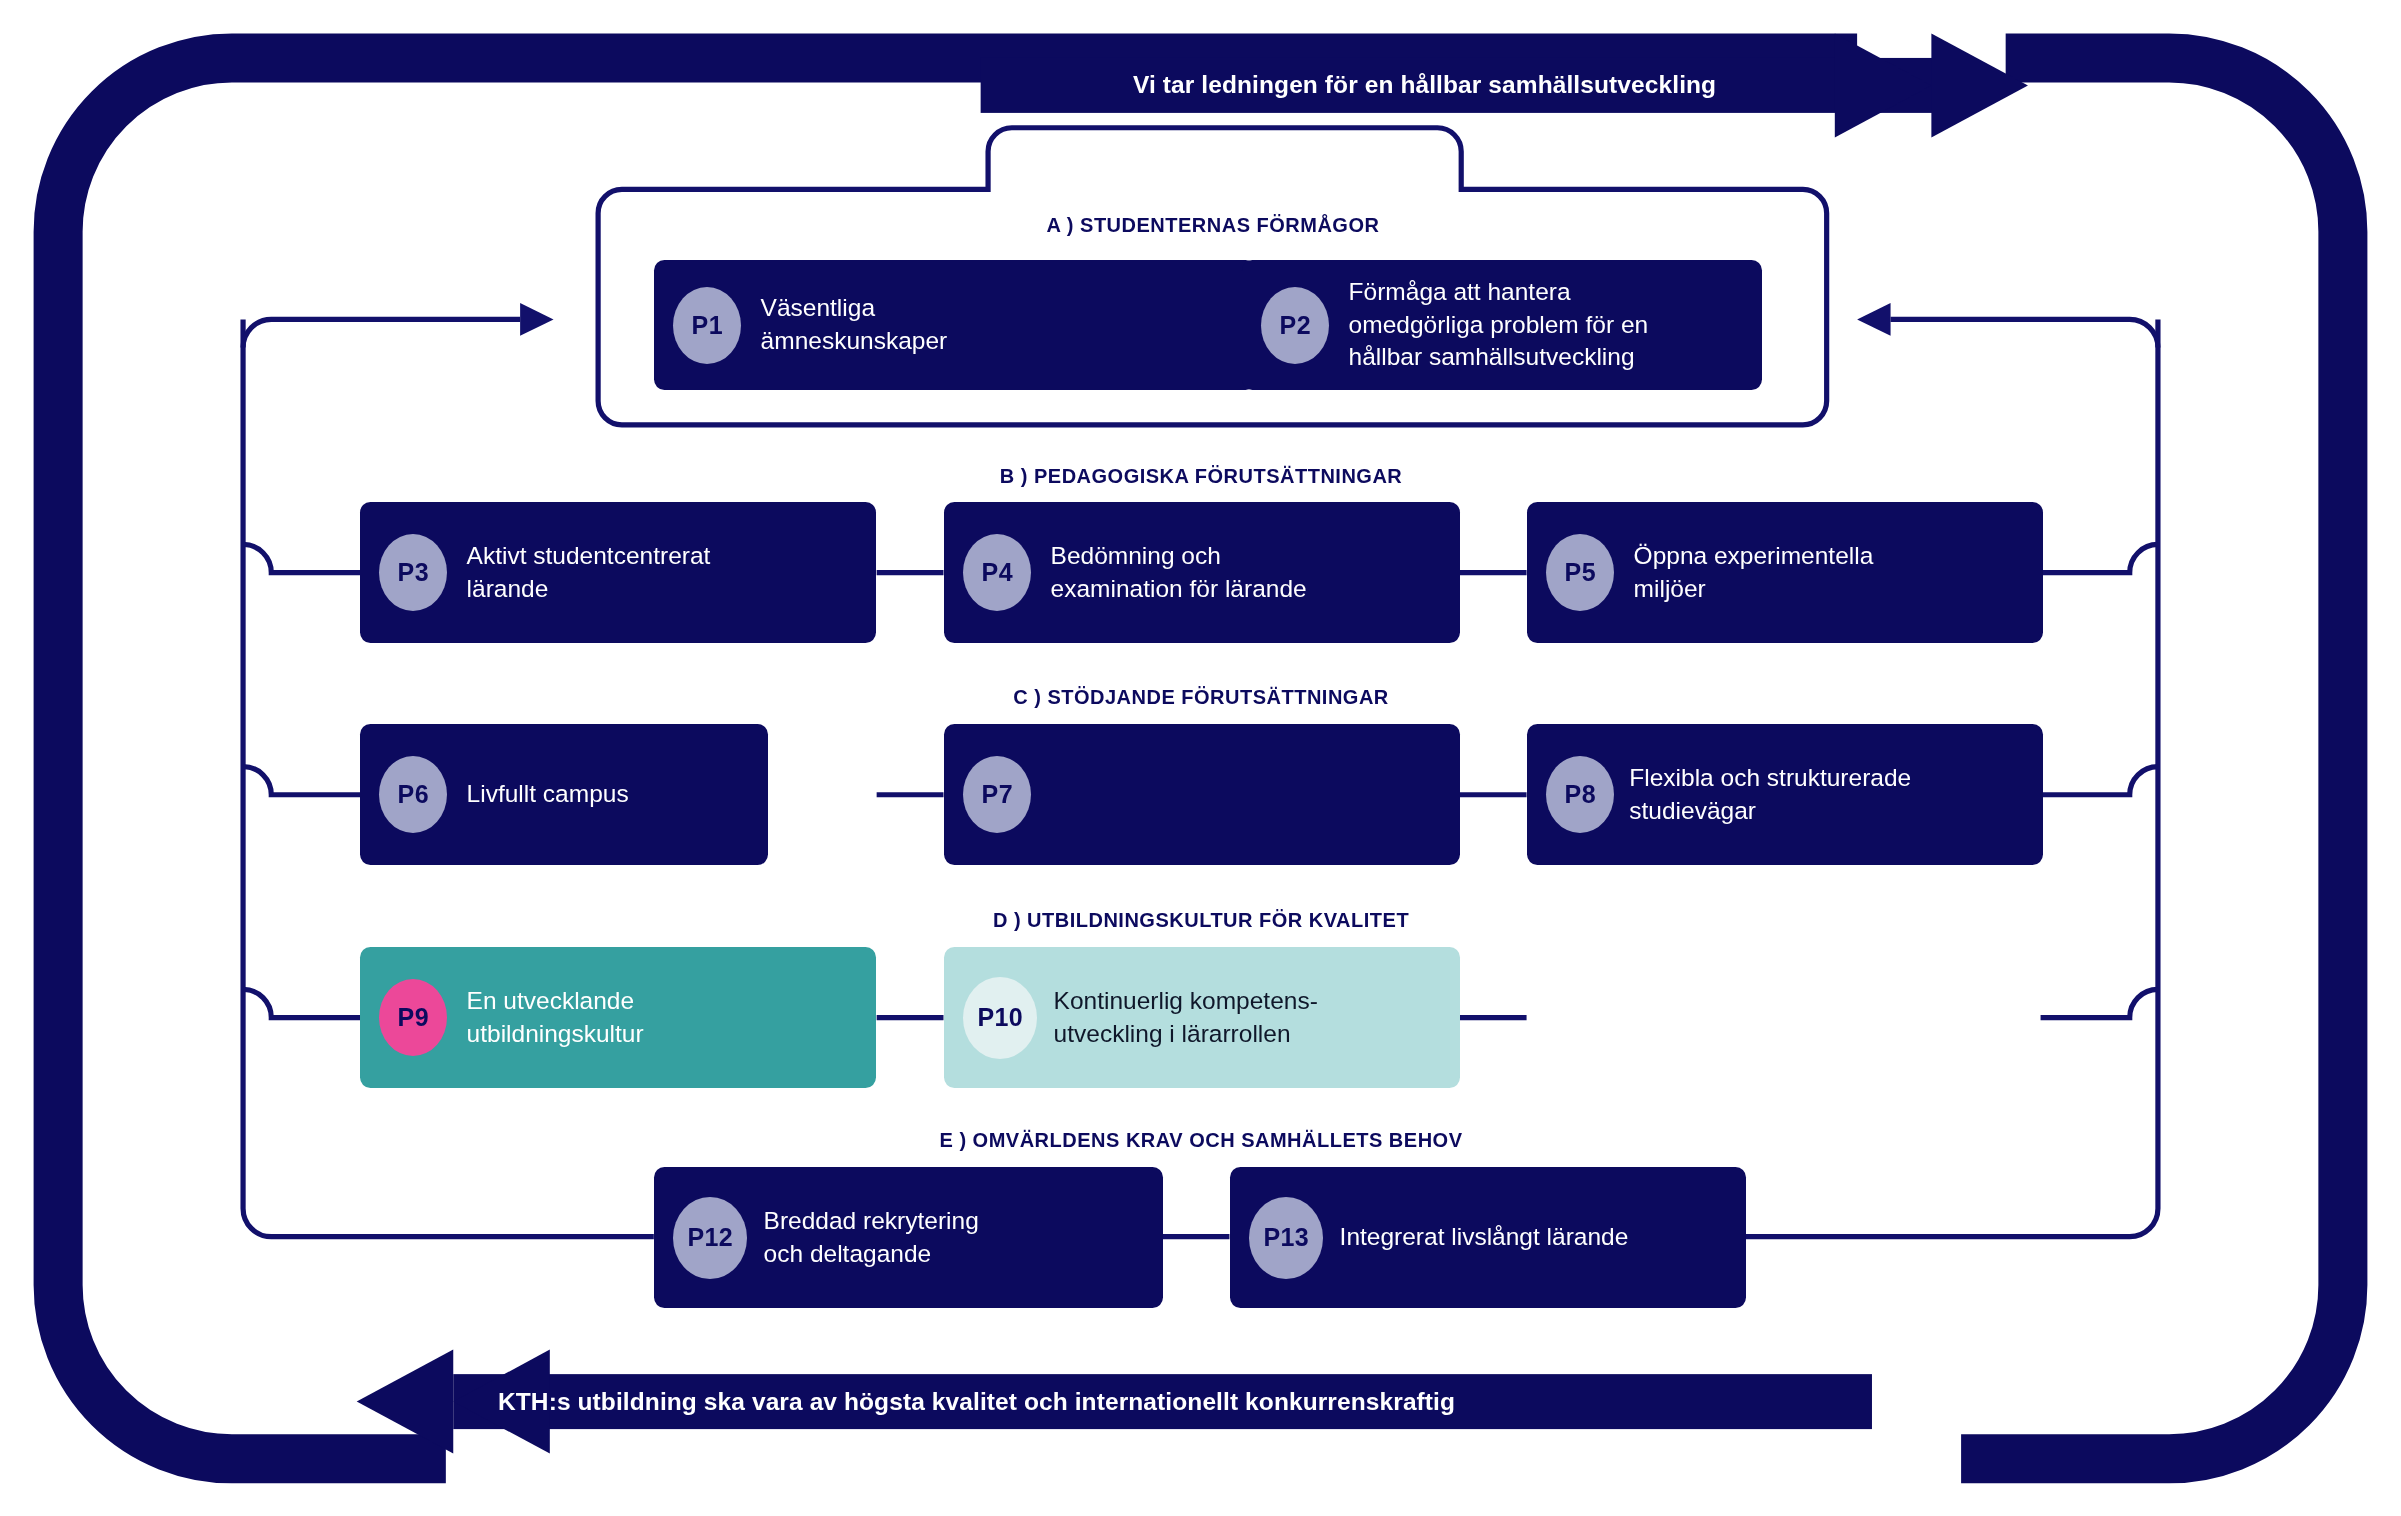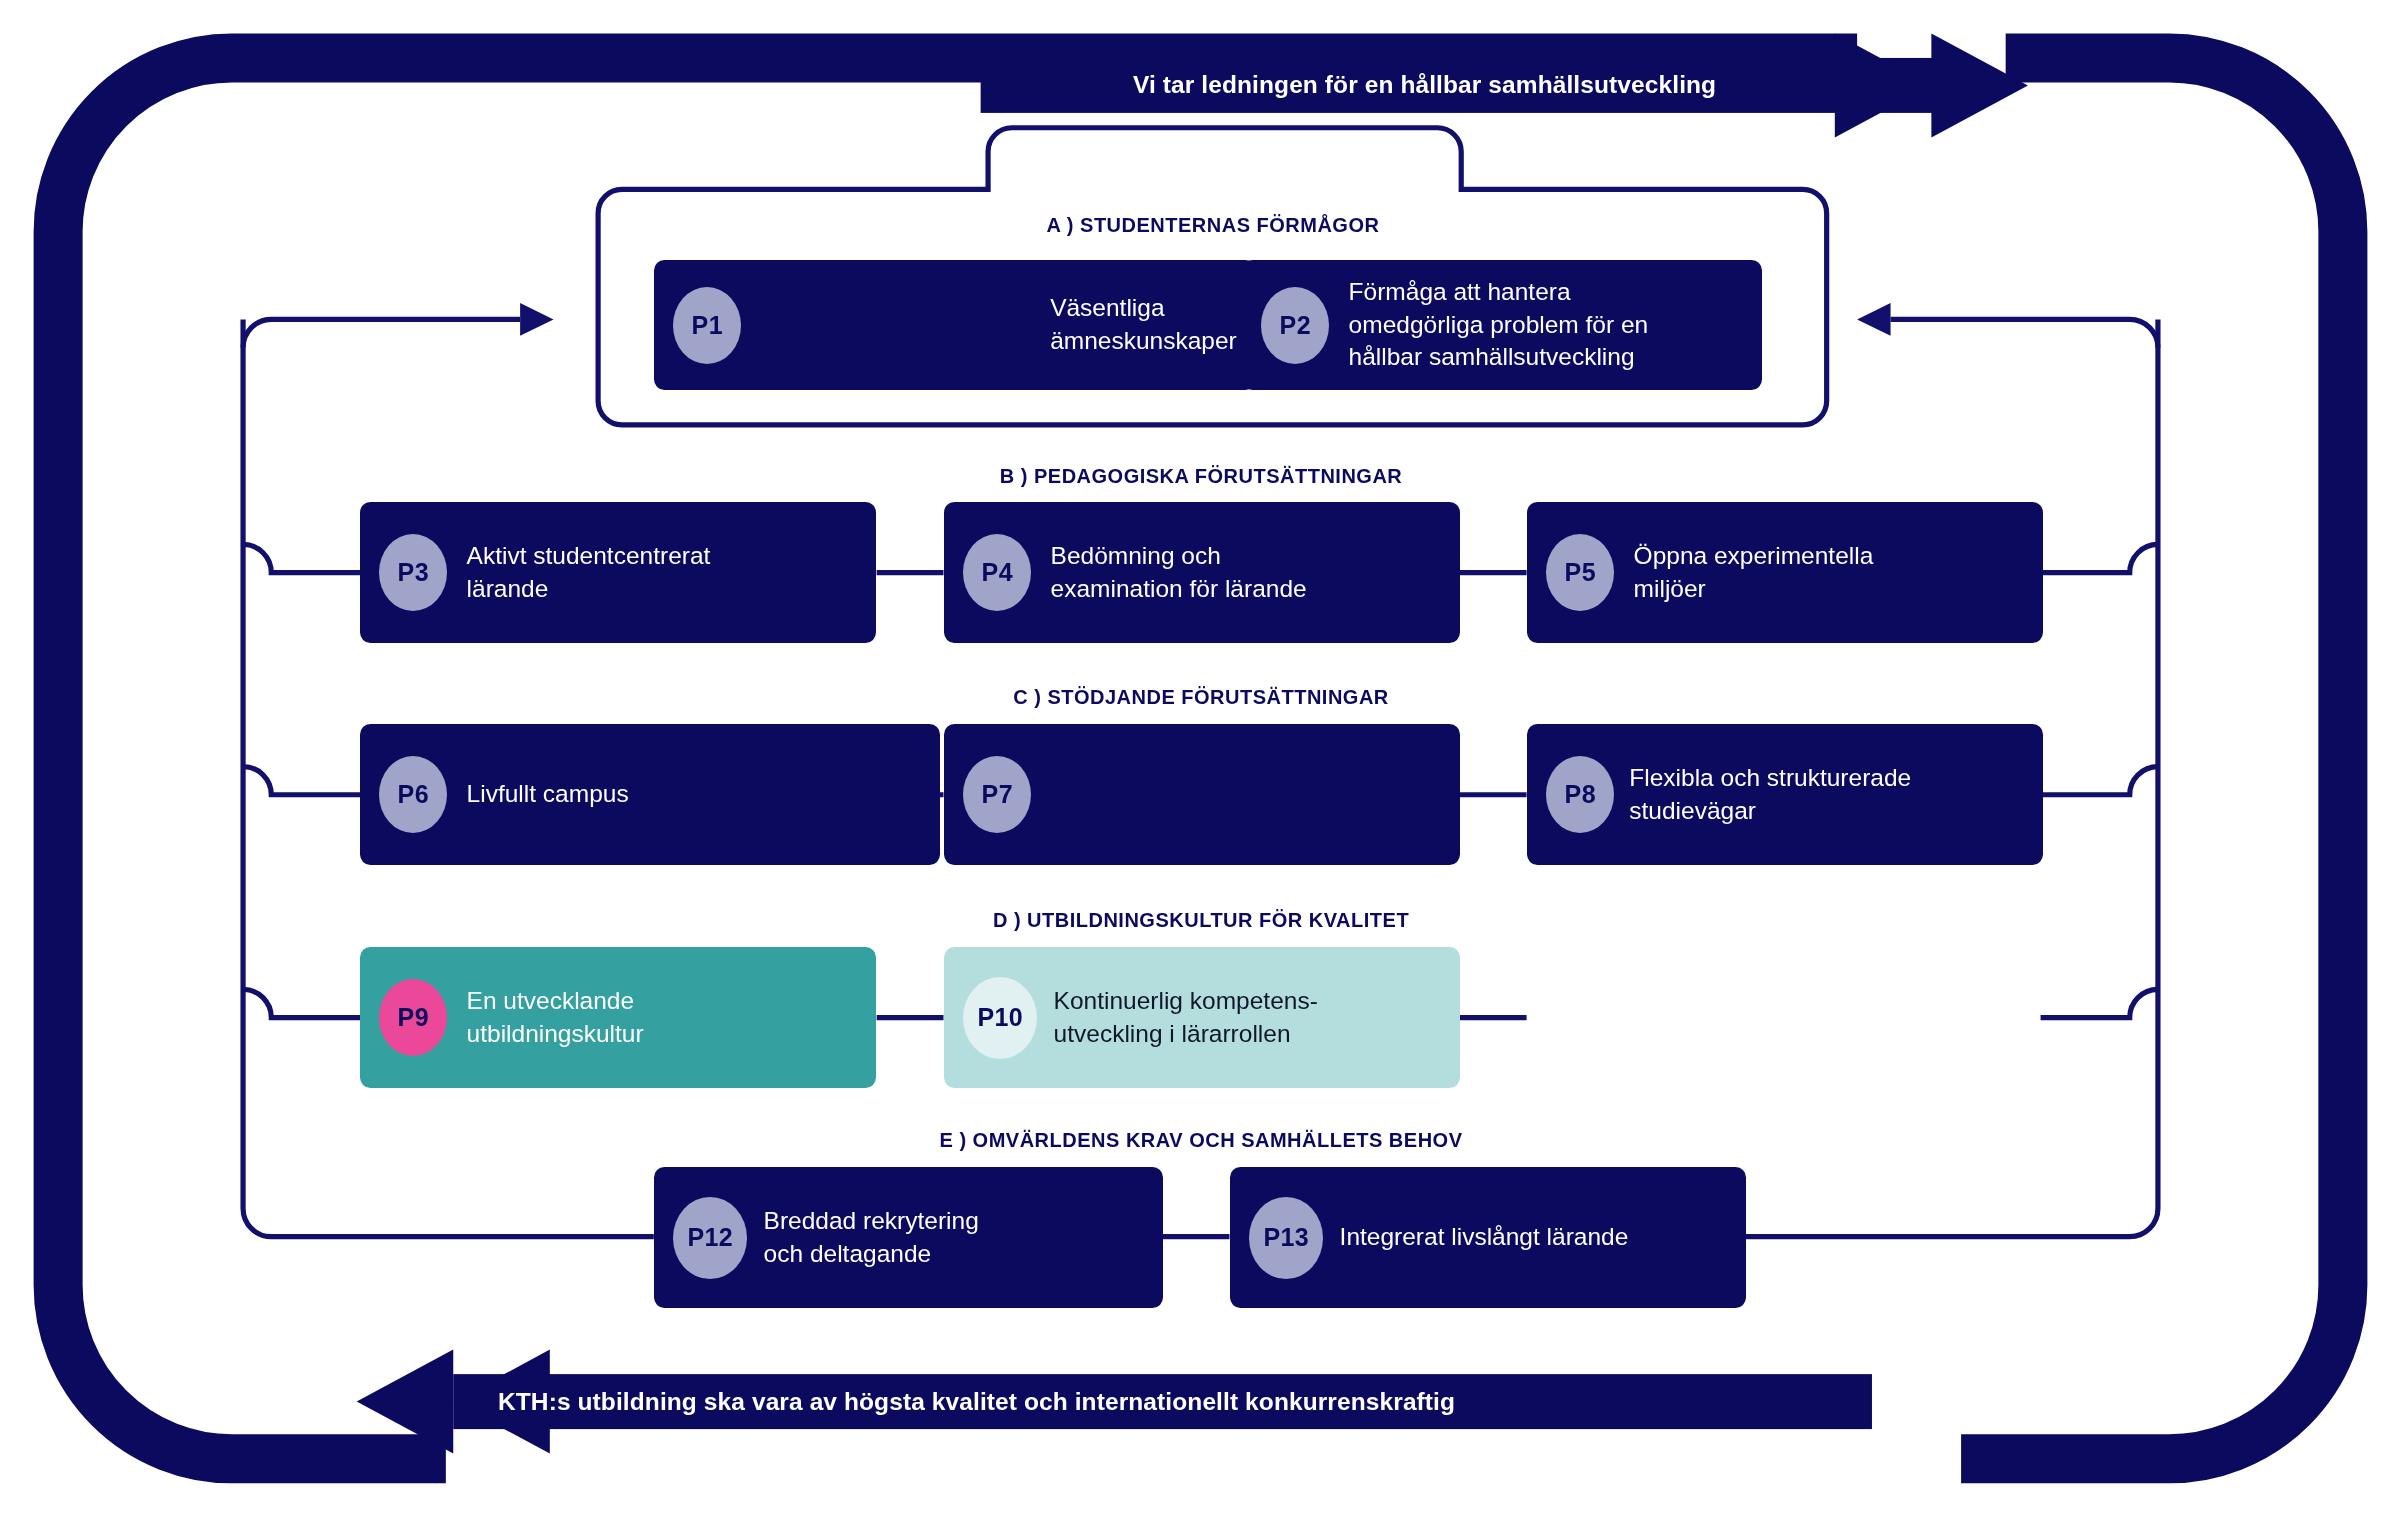--- a/index.html
+++ b/index.html
@@ -127,21 +127,21 @@
 
   <div class="banner-text" id="banner-bottom-text">KTH:s utbildning ska vara av högsta kvalitet och internationellt konkurrenskraftig</div>
   <div class="banner-text" id="banner-top-text">Vi tar ledningen för en hållbar samhällsutveckling</div>
 
   <div class="group-label" style="left:1213px;top:225px;">A ) STUDENTERNAS FÖRMÅGOR</div>
   <div class="group-label" style="left:1201px;top:476px;">B ) PEDAGOGISKA FÖRUTSÄTTNINGAR</div>
   <div class="group-label" style="left:1201px;top:697px;">C ) STÖDJANDE FÖRUTSÄTTNINGAR</div>
   <div class="group-label" style="left:1201px;top:920px;">D ) UTBILDNINGSKULTUR FÖR KVALITET</div>
   <div class="group-label" style="left:1201px;top:1140px;">E ) OMVÄRLDENS KRAV OCH SAMHÄLLETS BEHOV</div>
 
-  <div class="pbox navy" style="left:654px;top:260px;width:602px;height:130px;padding:0 19.3px;justify-content:space-between;">
+  <div class="pbox navy" style="left:654px;top:260px;width:602px;height:130px;padding:0 19.3px;">
     <div class="pbadge lilac" style="width:68px;height:77px;border-radius:50%;">P1</div>
     <div class="ptext onwhitetext" style="margin-left:19.3px;">Väsentliga
 ämneskunskaper</div>
   </div>
 
   <div class="pbox navy" style="left:1242px;top:260px;width:520px;height:130px;padding:0 19.3px;">
     <div class="pbadge lilac" style="width:68px;height:77px;border-radius:50%;">P2</div>
     <div class="ptext onwhitetext" style="margin-left:19.3px;">Förmåga att hantera
 omedgörliga problem för en
 hållbar samhällsutveckling</div>
@@ -158,21 +158,21 @@
     <div class="ptext onwhitetext" style="margin-left:19.3px;">Bedömning och
 examination för lärande</div>
   </div>
 
   <div class="pbox navy" style="left:1527px;top:502px;width:516px;height:141px;padding:0 19.3px;">
     <div class="pbadge lilac" style="width:68px;height:77px;border-radius:50%;">P5</div>
     <div class="ptext onwhitetext" style="margin-left:19.3px;">Öppna experimentella
 miljöer</div>
   </div>
 
-  <div class="pbox navy" style="left:360px;top:724px;width:580px;height:141px;padding:0 19.3px;">
+  <div class="pbox navy" style="left:360px;top:724px;width:408px;height:141px;padding:0 19.3px;">
     <div class="pbadge lilac" style="width:68px;height:77px;border-radius:50%;">P6</div>
     <div class="ptext onwhitetext" style="margin-left:19.3px;">Livfullt campus</div>
   </div>
 
   <div class="pbox navy" style="left:944px;top:724px;width:516px;height:141px;padding:0 19.3px;">
     <div class="pbadge lilac" style="width:68px;height:77px;border-radius:50%;">P7</div>
   </div>
 
   <div class="pbox navy" style="left:1527px;top:724px;width:516px;height:141px;padding:0 19.3px;">
     <div class="pbadge lilac" style="width:68px;height:77px;border-radius:50%;">P8</div>

